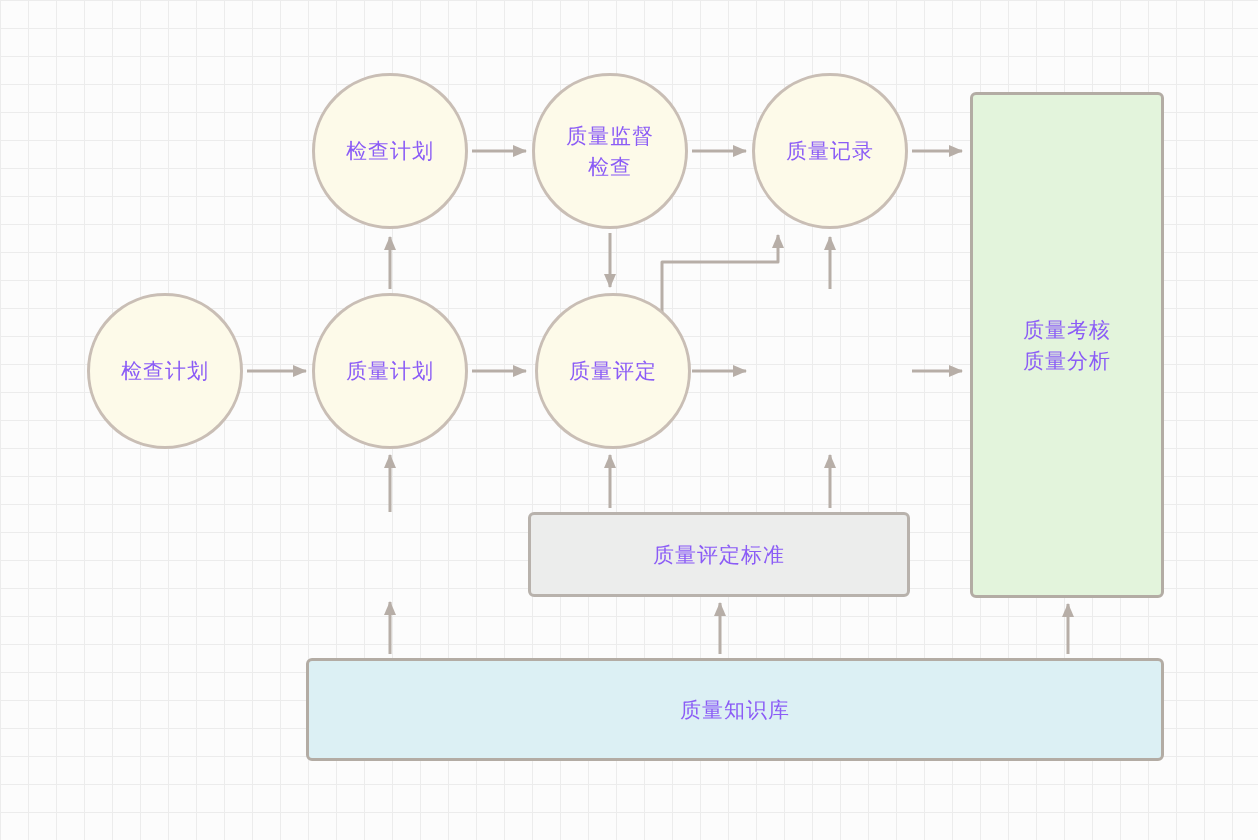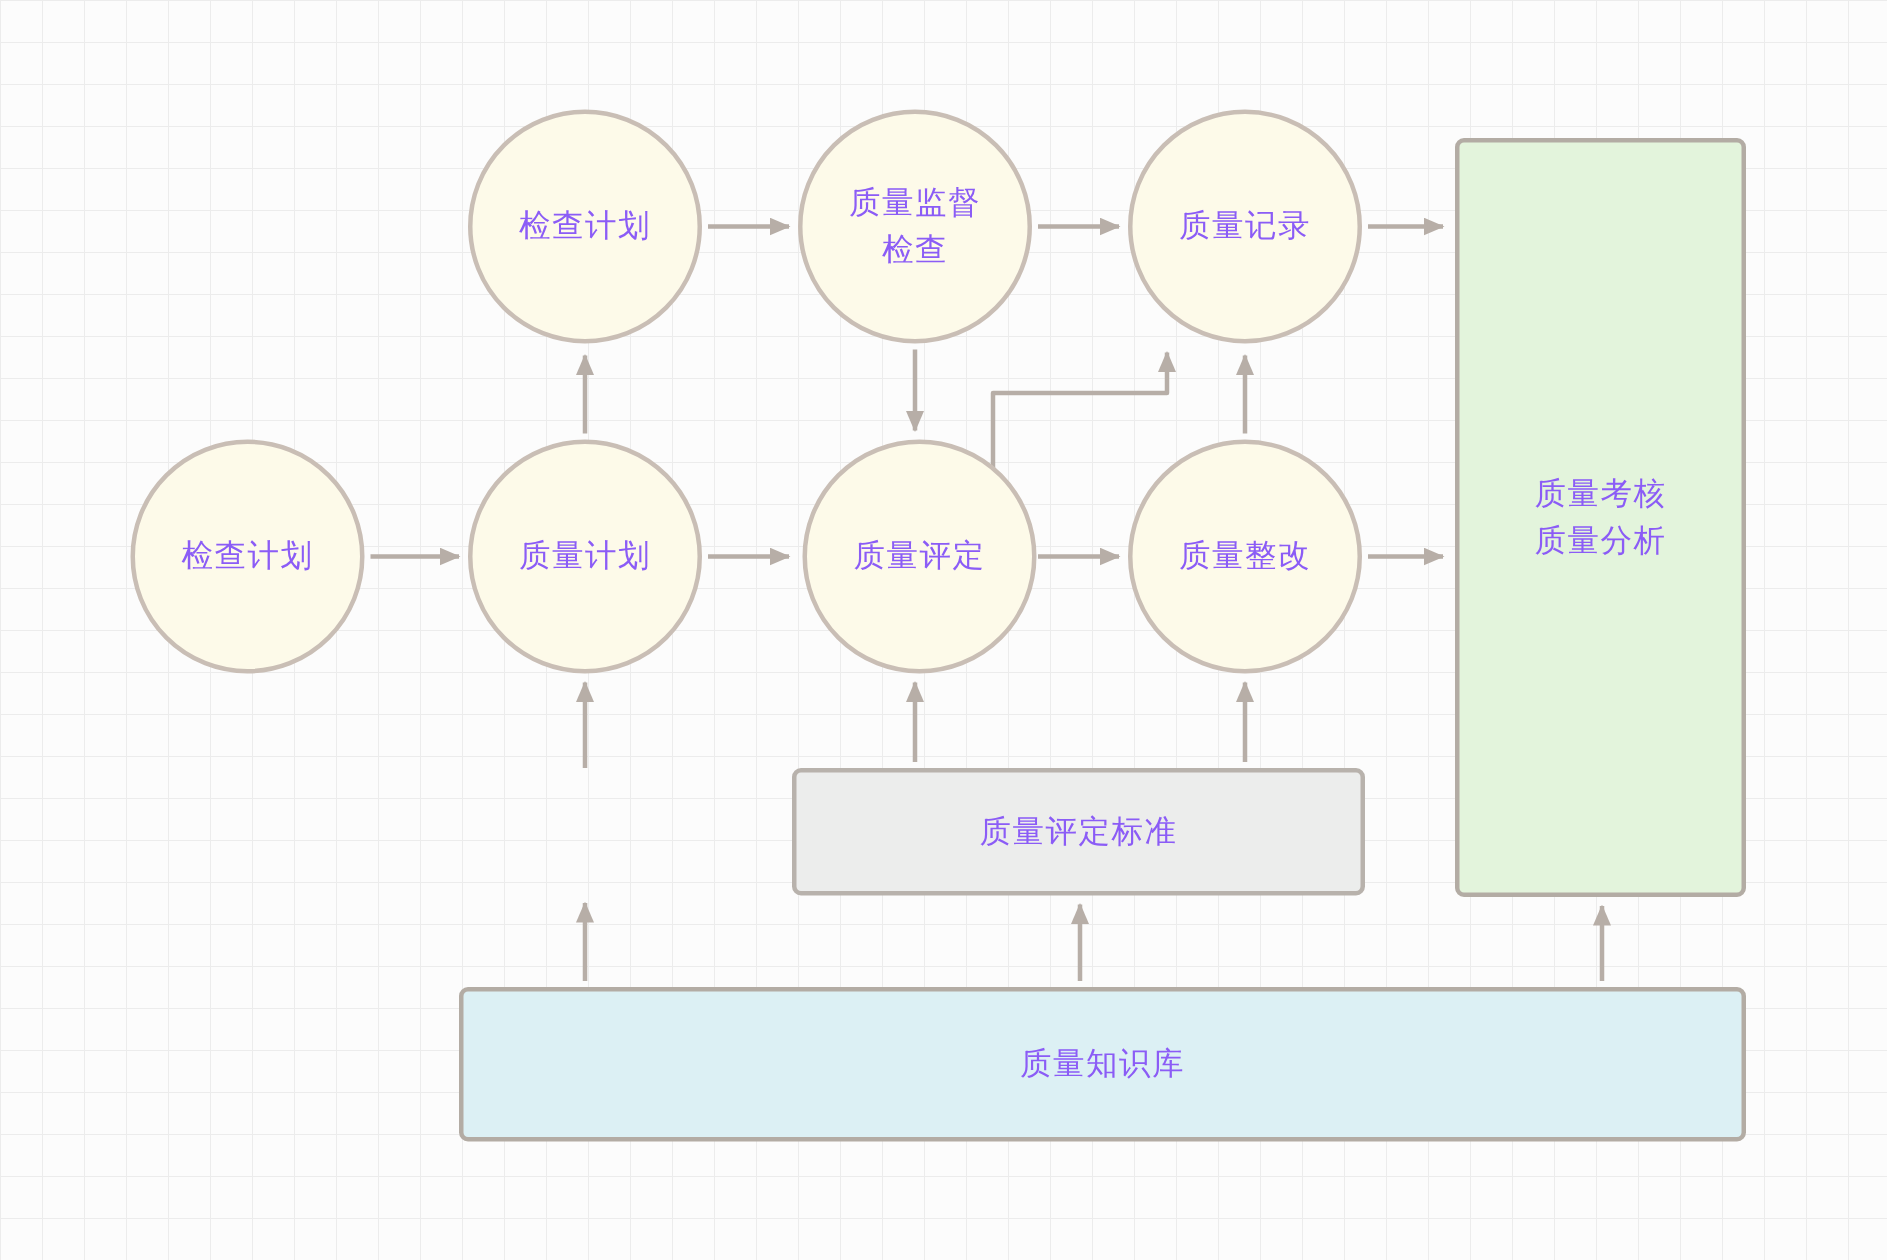--- a/index.html
+++ b/index.html
@@ -88,23 +88,20 @@
     </div>
     <div class="node circle" style="left: 87px; top: 293px; width: 156px; height: 156px; background-color: rgb(253, 250, 233); border-color: rgb(201, 190, 181);">
       <span class="node-label">检查计划</span>
     </div>
     <div class="node circle" style="left: 312px; top: 293px; width: 156px; height: 156px; background-color: rgb(253, 250, 233); border-color: rgb(201, 190, 181);">
       <span class="node-label">质量计划</span>
     </div>
     <div class="node circle" style="left: 535px; top: 293px; width: 156px; height: 156px; background-color: rgb(253, 250, 233); border-color: rgb(201, 190, 181);">
       <span class="node-label">质量评定</span>
     </div>
-    <div class="node circle" style="left: 752px; top: 293px; width: 156px; height: 156px; background-color: rgb(253, 250, 233); border-color: rgb(201, 190, 181);">
-      <span class="node-label">质量整改</span>
-    </div>
     <div class="node rect" style="left: 970px; top: 92px; width: 194px; height: 506px; background-color: rgb(227, 244, 220); border-color: rgb(179, 172, 164); justify-content: center;">
       <span class="node-label">质量考核
 质量分析</span>
     </div>
     <div class="node rect" style="left: 528px; top: 512px; width: 382px; height: 85px; background-color: rgb(236, 237, 236); border-color: rgb(184, 178, 172);">
       <span class="node-label">质量评定标准</span>
     </div>
     <div class="node rect" style="left: 306px; top: 658px; width: 858px; height: 103px; background-color: rgb(220, 240, 244); border-color: rgb(179, 172, 164);">
       <span class="node-label">质量知识库</span>
     </div>

